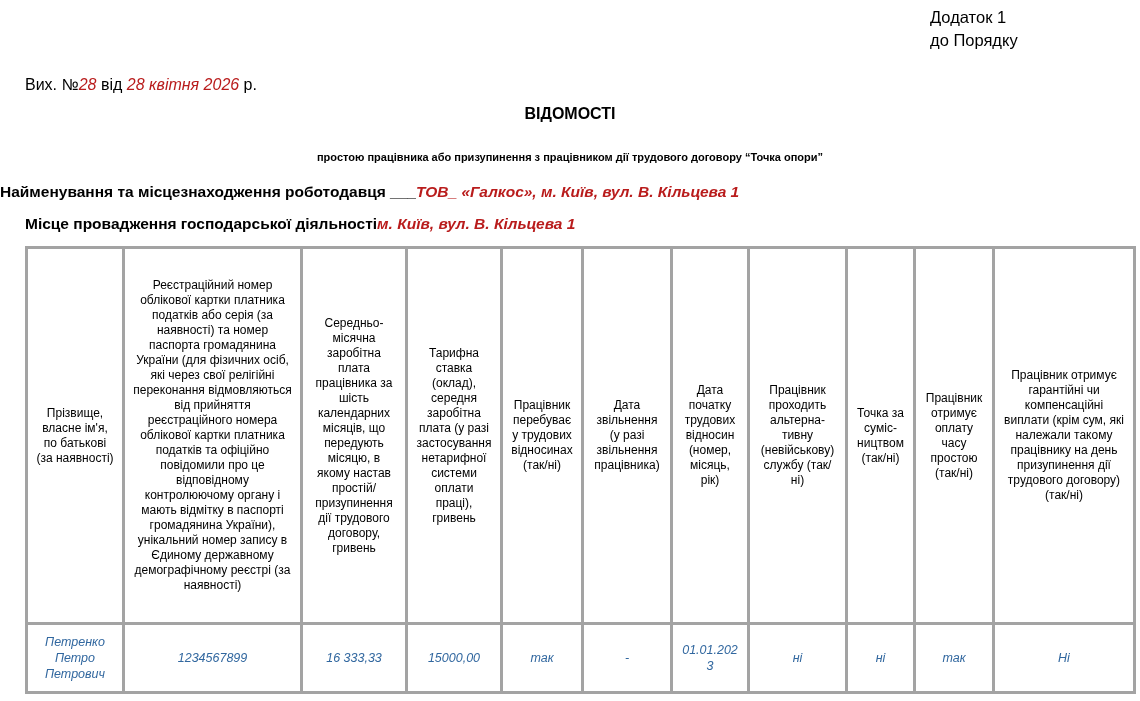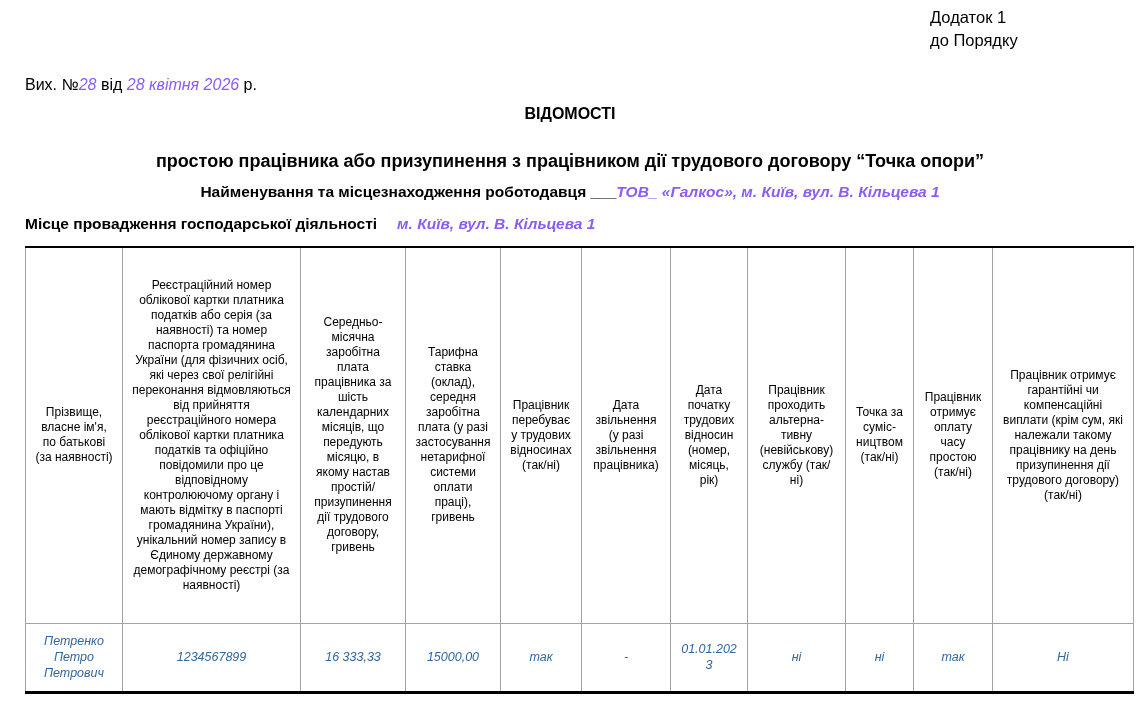--- a/index.html
+++ b/index.html
@@ -2,39 +2,39 @@
 <html><head>
 <meta charset="utf-8">
 <style>
   html,body{margin:0;padding:0;background:#fff;}
   .page{
     position:relative;width:1140px;height:701px;background:#ffffff;
     font-family:"Liberation Sans", sans-serif;color:#000;overflow:hidden;
   }
   .annex{position:absolute;left:930px;top:6px;font-size:16.5px;line-height:23px;}
   .ref-line{position:absolute;left:25px;top:76px;font-size:16px;}
-  .blue-it{color:#8b5cf6;font-style:italic;}
+  .blue-it{color:#b91c1c;font-style:italic;}
   .title-heading{position:absolute;left:0;top:105px;width:1140px;text-align:center;
     font-size:16px;font-weight:bold;}
   .title-line1{position:absolute;left:0;top:129px;width:1140px;text-align:center;
     font-size:15.5px;font-weight:bold;}
   .title-line2{position:absolute;left:0;top:151px;width:1140px;text-align:center;
-    font-size:18px;font-weight:bold;}
-  .employer-line{position:absolute;left:0;top:183px;width:1140px;text-align:center;
+    font-size:11px;font-weight:bold;}
+  .employer-line{position:absolute;left:0;top:183px;width:1140px;text-align:left;
     font-size:15.5px;font-weight:bold;}
   .employer-line .blue-it{font-weight:bold;}
   .place-line{position:absolute;left:25px;top:215px;font-size:15.5px;font-weight:bold;}
-  .place-line .blue-it{font-weight:bold;margin-left:20px;}
+  .place-line .blue-it{font-weight:bold;margin-left:0;}
   table.vid{
     position:absolute;left:25px;top:246px;width:1108px;
     border-collapse:collapse;table-layout:fixed;
     border-top:2px solid #000;border-bottom:3px solid #000;
   }
   table.vid th, table.vid td{
-    border:1px solid #a3a3a3;vertical-align:middle;text-align:center;
+    border:3px solid #a3a3a3;vertical-align:middle;text-align:center;
     font-weight:normal;overflow:hidden;
   }
   table.vid th{font-size:12px;line-height:15px;padding:2px 8px;}
   table.vid td{
     font-size:12.5px;line-height:16px;padding:2px 7px;
     color:#31679f;font-style:italic;overflow-wrap:anywhere;
   }
   tr.hdr{height:376px;}
   tr.data{height:69px;}
 </style>

